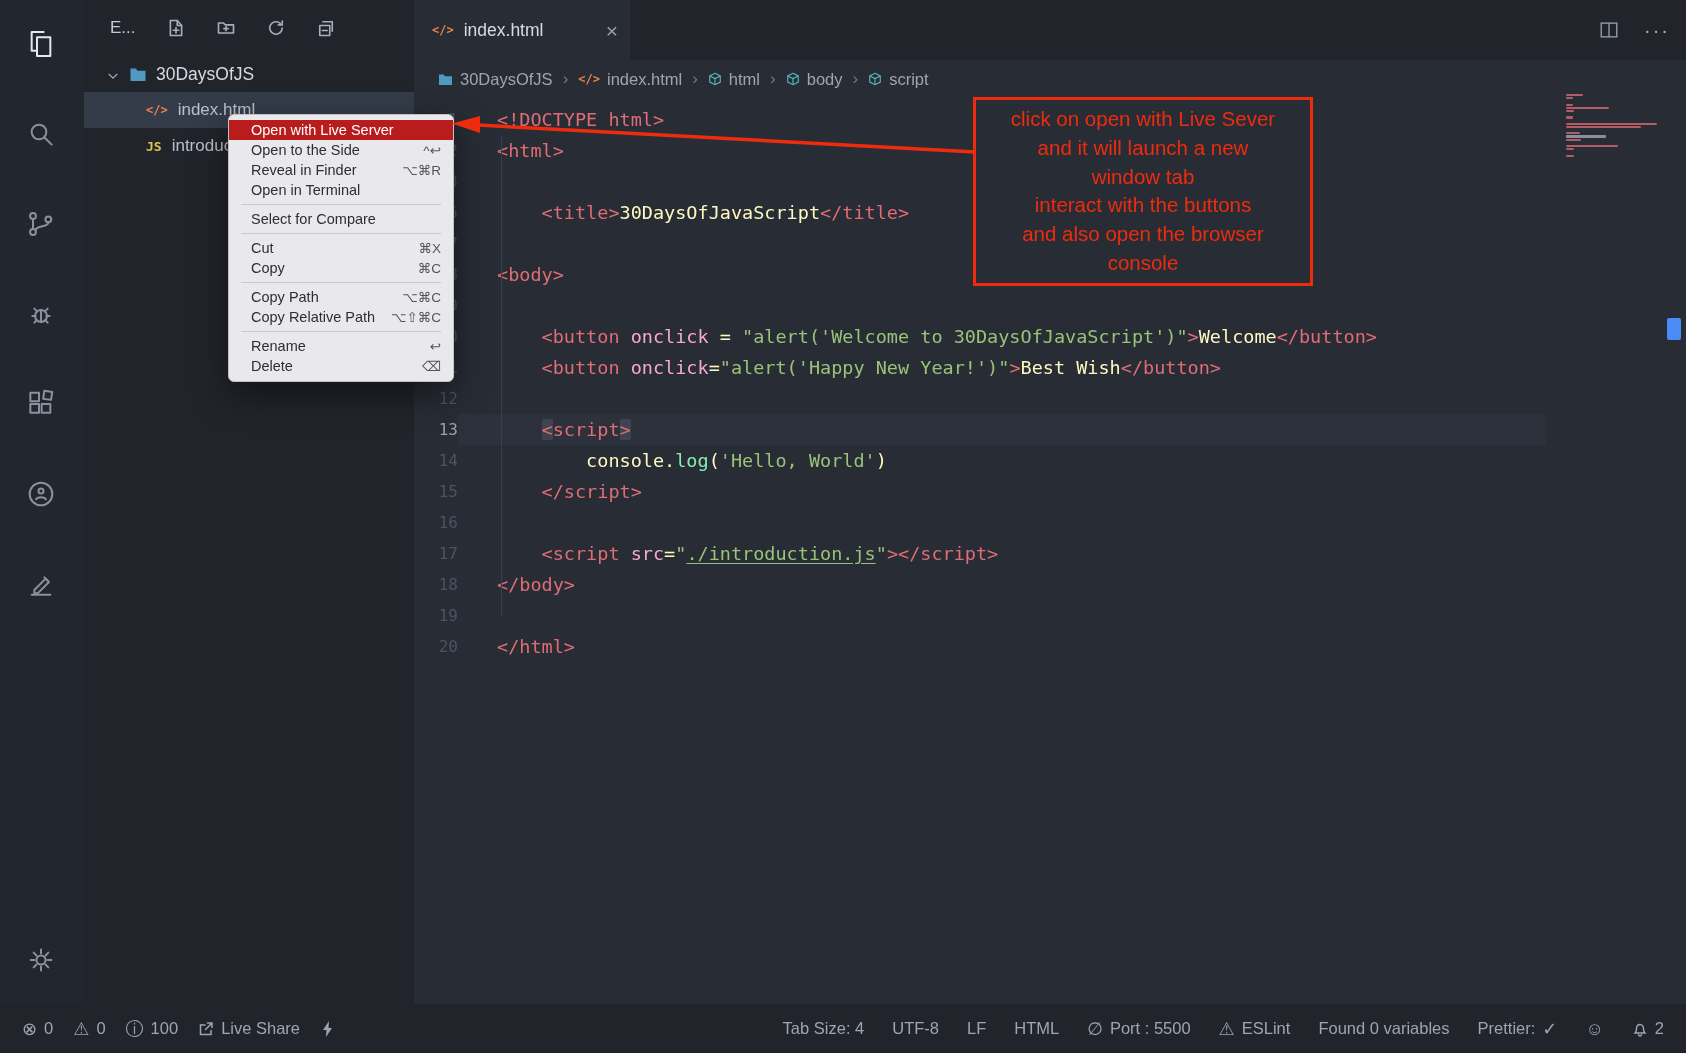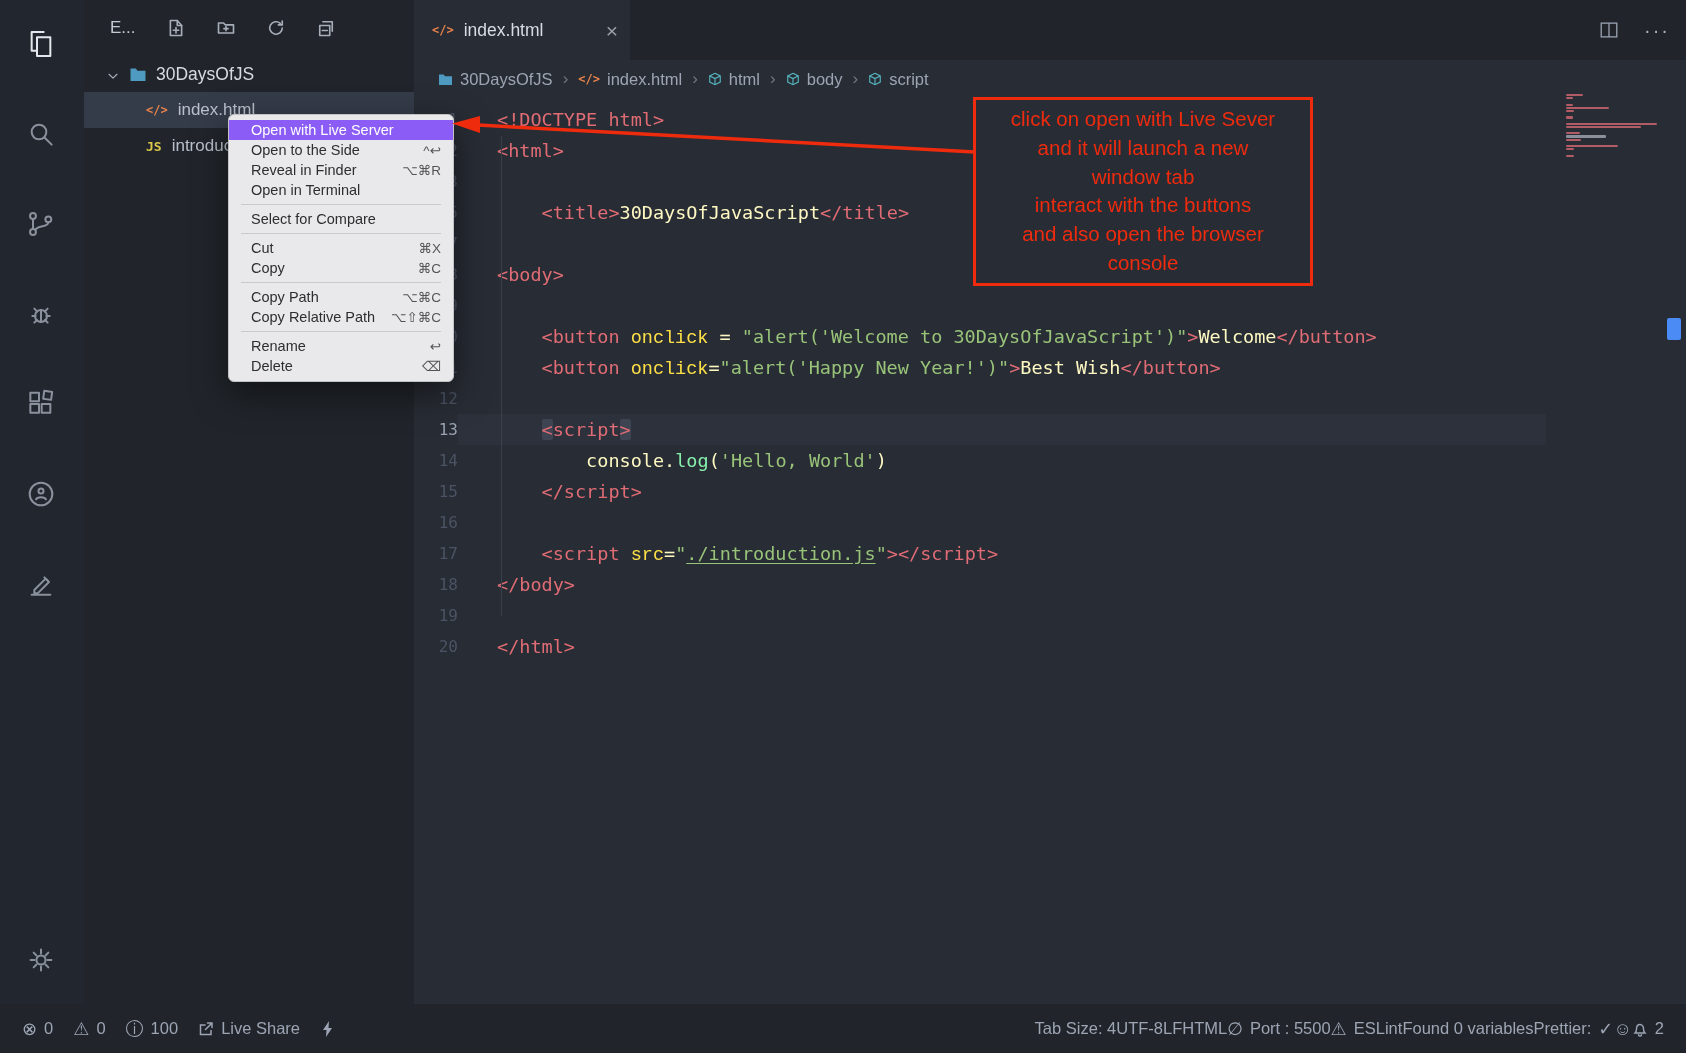--- a/index.html
+++ b/index.html
@@ -42,49 +42,49 @@
   .breadcrumb{height:38px;display:flex;align-items:center;padding-left:24px;gap:6px;color:#9da5b4;font-size:16.5px;}
   .bc-item{display:flex;align-items:center;gap:7px;cursor:pointer;}
   .bc-sep{color:#707886;font-size:17px;margin:0 4px;}
 
   .code{position:relative;padding-top:6px;font-family:"DejaVu Sans Mono",monospace;font-size:18.5px;line-height:31px;}
   .row{display:flex;height:31px;}
   .num{width:44px;flex:none;text-align:right;color:#4b5364;font-size:16px;line-height:31px;}
   .ctext{flex:1;white-space:pre;padding-left:39px;color:#abb2bf;}
   .row.cur .ctext{background:#2c313c;margin-right:140px;}
   .row.cur .num{color:#9aa2b1;}
-  .tok.tag{color:#e06c75;} .tok.attr{color:#fde047;font-family:Liberation Mono, monospace;} .tok.str{color:#98c379;}
+  .tok.tag{color:#e06c75;} .tok.attr{color:#f9a8d4;} .tok.str{color:#98c379;}
   .tok.fn{color:#86efac;} .tok.txt{color:#fef9c3;}
   .tok.link{text-decoration:underline;text-underline-offset:3px;}
   .tok.box{background:#3e4451;border-radius:2px;}
   .guide{position:absolute;left:87px;top:38px;height:480px;width:1px;background:#3a4049;}
 
   .minimap{position:absolute;top:94px;right:16px;width:104px;}
   .mm-bar{height:2.2px;margin-bottom:1px;border-radius:1px;opacity:.75;}
   .overview-marker{position:absolute;right:5px;top:318px;width:14px;height:22px;background:#4b8bf5;border-radius:2px;}
 
   
   .menu{position:absolute;left:228px;top:114px;width:224px;background:#e9e9eb;border:1px solid #c2c2c5;
         border-radius:6px;box-shadow:0 12px 34px rgba(0,0,0,.5);padding:5px 0;z-index:50;
         font-size:14.5px;color:#2e2e30;}
   .menu-item{display:flex;justify-content:space-between;align-items:center;height:20px;padding:0 12px 0 22px;cursor:pointer;}
-  .menu-item.hl{background:#8b5cf6;color:#fff;}
+  .menu-item.hl{background:#b91c1c;color:#fff;}
   .menu-sep{height:1px;background:#c9c9cb;margin:4px 12px;}
   .shortcut{font-size:13.5px;opacity:.8;}
 
   
   .ann-box{position:absolute;left:973px;top:97px;width:326px;z-index:40;border:3px solid #ef2b0e;
            color:#ef2b0e;font-size:20.5px;line-height:28.8px;text-align:center;padding:5px 4px;}
   .arrow{position:absolute;left:430px;top:98px;width:560px;height:72px;z-index:60;pointer-events:none;}
 
   
   .status{position:absolute;left:0;right:0;bottom:0;height:49px;background:#21252b;display:flex;
           align-items:center;color:#9da5b4;font-size:16.5px;padding:0 22px;}
   .sb-left{display:flex;align-items:center;gap:20px;}
-  .sb-right{display:flex;align-items:center;margin-left:auto;justify-content:space-between;}
+  .sb-right{display:flex;align-items:center;gap:28px;margin-left:auto;justify-content:space-between;}
   .sb-item{display:flex;align-items:center;gap:7px;cursor:pointer;white-space:nowrap;}
   .glyph{font-size:18px;line-height:1;}
   .sb-item svg{width:16px;height:16px;}
 </style>
 </head>
 <body>
 
 <div class="app">
 
   <div class="activity">

